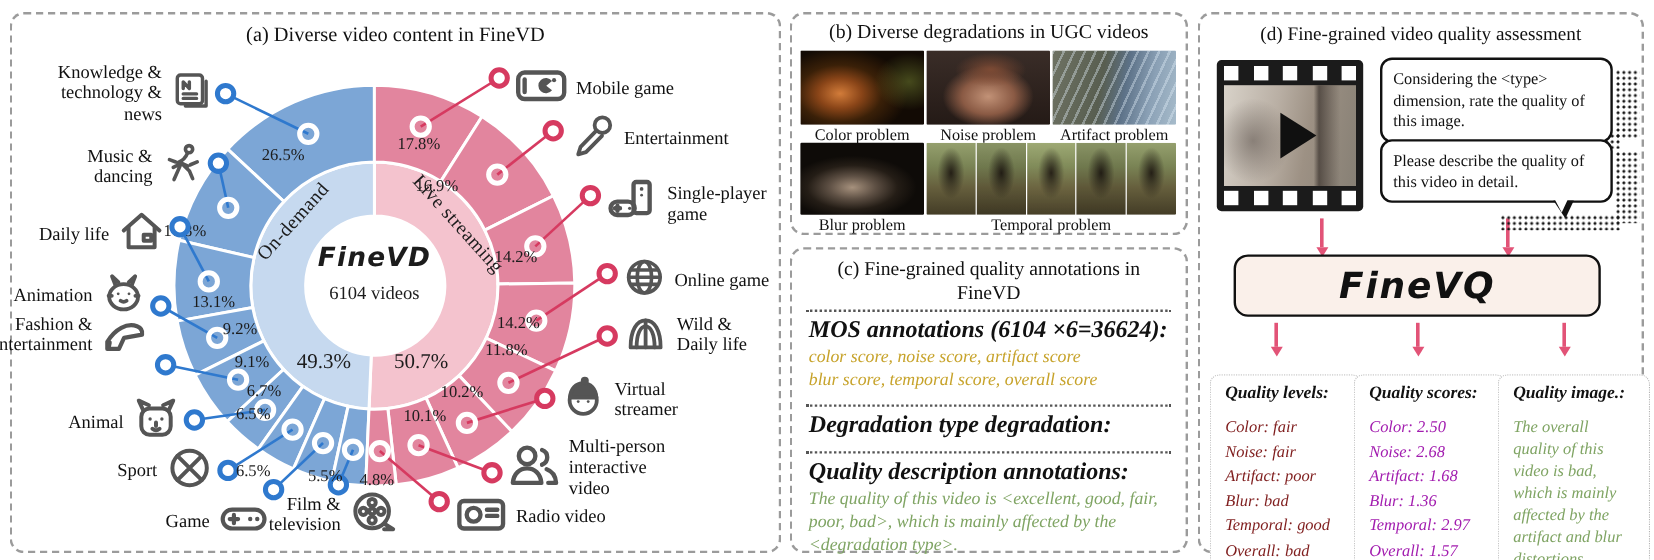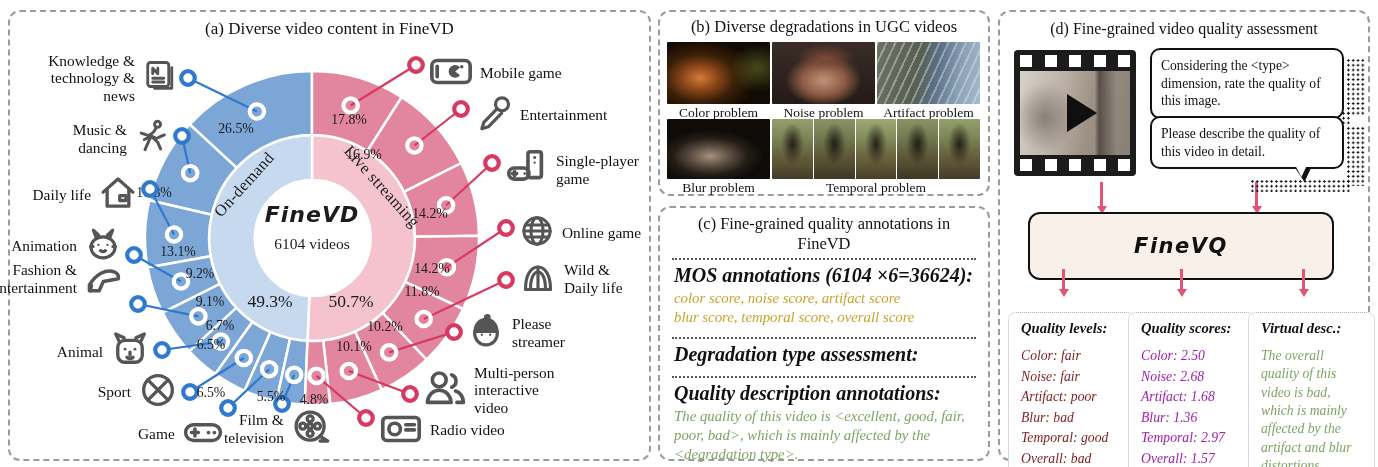--- a/index.html
+++ b/index.html
@@ -81,23 +81,23 @@
     border-top:15px solid #111; border-left:17px solid transparent; transform:skewX(-25deg); }
   .bubble::after { content:""; position:absolute; right:38px; bottom:-10px; width:0; height:0;
     border-top:11px solid #fff; border-left:11px solid transparent; transform:skewX(-25deg); }
   .dotshadow { position:absolute; z-index:1;
     background-image:radial-gradient(#161616 1.15px, rgba(0,0,0,0) 1.35px);
     background-size:4.8px 4.8px; }
   .arrow { position:absolute; width:3px; background:var(--arrow); }
   .arrow::after { content:""; position:absolute; left:50%; transform:translateX(-50%);
     bottom:-8px; width:0; height:0; border:5.5px solid transparent;
     border-top:8.5px solid var(--arrow); border-bottom:0; }
-  #vqbox { position:absolute; left:28px; top:200px; width:306px; height:68px;
+  #vqbox { position:absolute; left:28px; top:200px; width:306px; height:52px;
     border:2.5px solid #111; border-radius:12px; background:#FAF0EA;
-    display:flex; align-items:center; justify-content:center; font-size:21px; }
+    display:flex; align-items:center; justify-content:center; font-size:30px; }
   .obox { position:absolute; top:300px; height:163px; width:127px;
     border:1.6px dotted #b3b3b3; border-radius:8px; padding:7px 12px 5px; background:#fff; }
   .ohead { font-weight:bold; font-style:italic; font-size:14.6px; color:#111; }
   .olines { margin-top:9px; font-style:italic; font-size:13.7px; line-height:1.5; }
   .olines.para { line-height:1.34; margin-top:10px; }
 </style>
 </head>
 <body style="--arrow: #E25377;">
 
 <div id="fig">
@@ -331,21 +331,21 @@
 Daily life</span>
         </div>
         <div class="cat pink" style="top: 299px; left: 456px;">
           <span><svg width="40" height="40" viewBox="0 0 24 24">
               <circle cx="12" cy="13.5" r="6.8"></circle>
               <path d="M5.4 12.2C5.6 7.8 8.4 5 12 5s6.4 2.8 6.6 7.2z" fill="#555" stroke="#555"></path>
               <circle cx="12.8" cy="3.8" r="2" fill="#555" stroke="none"></circle>
               <circle cx="9.5" cy="14.2" r=".7" fill="#555" stroke="none"></circle>
               <circle cx="14.5" cy="14.2" r=".7" fill="#555" stroke="none"></circle>
             </svg></span>
-          <span class="ctext">Please
+          <span class="ctext">Virtual
 streamer</span>
         </div>
         <div class="cat pink" style="top: 352px; left: 412px;">
           <span><svg width="46" height="46" viewBox="0 0 24 24">
               <circle cx="9" cy="7.8" r="3.6"></circle>
               <path d="M2.8 19.5c.4-4 3-6.3 6.2-6.3s5.8 2.3 6.2 6.3z"></path>
               <path d="M15.5 5.2a3.4 3.4 0 0 1 0 6.4M17.5 13.6c2.4.8 3.9 3 4.1 5.9h-3.4"></path>
             </svg></span>
           <span class="ctext">Multi-person
 interactive
@@ -383,21 +383,21 @@
   </div>
 
   <div class="panel" id="panel-c">
     <div class="ptitle">(c) Fine-grained quality annotations in FineVD</div>
     <div class="csec">
       <div class="chead">MOS annotations (6104 ×6=36624):</div>
       <div class="cbody" style="color: rgb(199, 163, 43);">color score, noise score, artifact score
 blur score, temporal score, overall score</div>
     </div>
     <div class="csec">
-      <div class="chead">Degradation type assessment:</div>
+      <div class="chead">Degradation type degradation:</div>
     </div>
     <div class="csec">
       <div class="chead">Quality description annotations:</div>
       <div class="cbody" style="color: rgb(127, 164, 99);">The quality of this video is &lt;excellent, good, fair, poor, bad&gt;, which is mainly affected by the &lt;degradation type&gt;.</div>
     </div>
 
   </div>
 
   <div class="panel" id="panel-d">
     <div class="ptitle">(d) Fine-grained video quality assessment</div>
@@ -453,18 +453,18 @@
       <div class="olines" style="color: #a21caf;">
           <div>Color: 2.50</div>
           <div>Noise: 2.68</div>
           <div>Artifact: 1.68</div>
           <div>Blur: 1.36</div>
           <div>Temporal: 2.97</div>
           <div>Overall: 1.57</div>
         </div>
     </div>
     <div class="obox" style="left:248px">
-      <div class="ohead">Virtual desc.:</div>
+      <div class="ohead">Quality image.:</div>
       <div class="olines para" style="color: rgb(127, 164, 99);">The overall quality of this video is bad, which is mainly affected by the artifact and blur distortions.</div>
     </div>
   </div>
 
 </div>
 
 </body></html>

